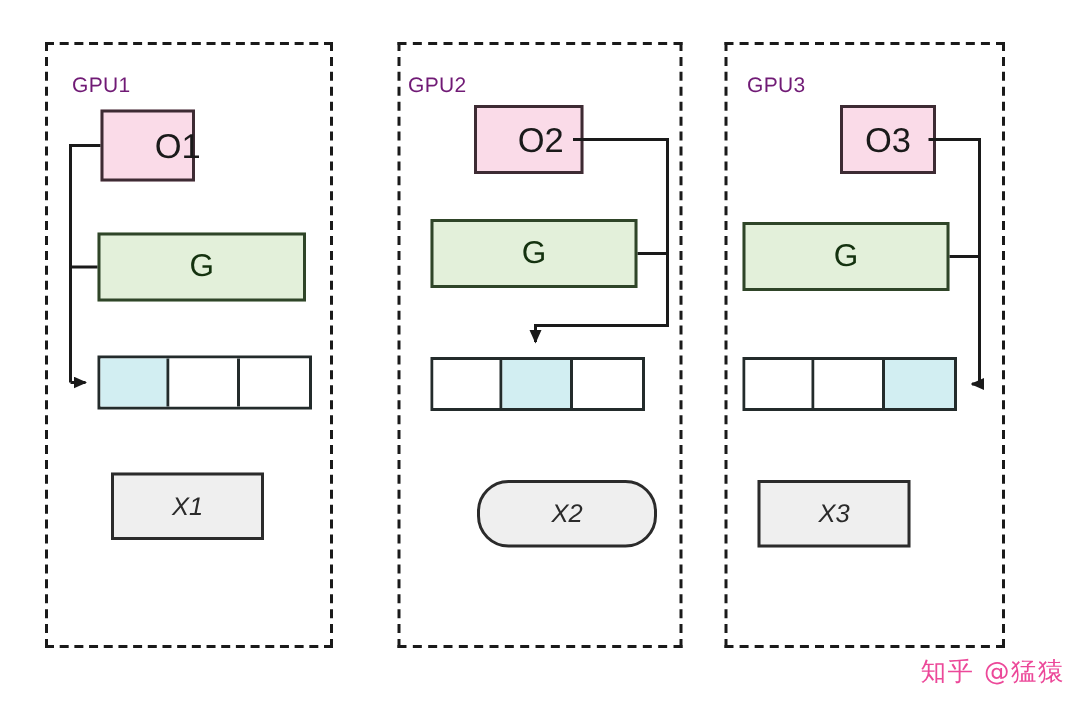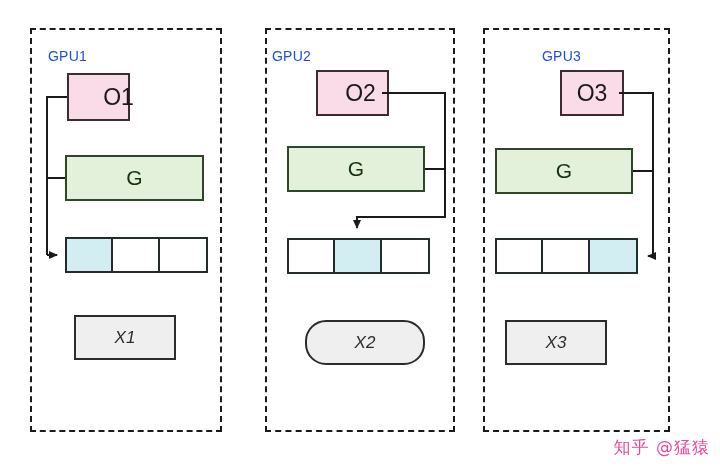--- a/index.html
+++ b/index.html
@@ -18,21 +18,21 @@
     overflow: hidden;
   }
   .gpu-panel {
     position: absolute;
     border: 2px dashed #1a1a1a;
     box-sizing: border-box;
     background: transparent;
   }
   .gpu-label {
     position: absolute;
-    color: #1d4ed8;
+    color: #701a75;
     font-size: 14px;
     font-family: "Liberation Sans", sans-serif;
     letter-spacing: 0.2px;
     white-space: nowrap;
   }
   .box {
     position: absolute;
     box-sizing: border-box;
     display: flex;
     align-items: center;
@@ -120,24 +120,24 @@
   <div class="box box-o" style="left:316px; top:70px; width:73px; height:46px;padding-left:16px;">O2</div>
 
   <div class="box box-g" style="left:287px; top:146px; width:138px; height:46px;">G</div>
 
   <div class="cellrow" style="left:287px; top:238px; width:143px; height:36px;">
     <div class="cell" style="width:47px;"></div>
     <div class="cell filled" style="width:47px;"></div>
     <div class="cell" style="width:47px;"></div>
   </div>
 
-  <div class="box box-x" style="left:305px; top:320px; width:120px; height:45px;border-radius:21px;">X2</div>
+  <div class="box box-x" style="left:318px; top:320px; width:120px; height:45px;border-radius:21px;">X2</div>
 
   <div class="gpu-panel" style="left:483px; top:28px; width:187px; height:404px;"></div>
-  <div class="gpu-label" style="left:498px; top:48px;margin-left:44px;">GPU3</div>
+  <div class="gpu-label" style="left:498px; top:48px;">GPU3</div>
 
   <div class="box box-o" style="left:560px; top:70px; width:64px; height:46px;">O3</div>
 
   <div class="box box-g" style="left:495px; top:148px; width:138px; height:46px;">G</div>
 
   <div class="cellrow" style="left:495px; top:238px; width:143px; height:36px;">
     <div class="cell" style="width:47px;"></div>
     <div class="cell" style="width:47px;"></div>
     <div class="cell filled" style="width:47px;"></div>
   </div>

